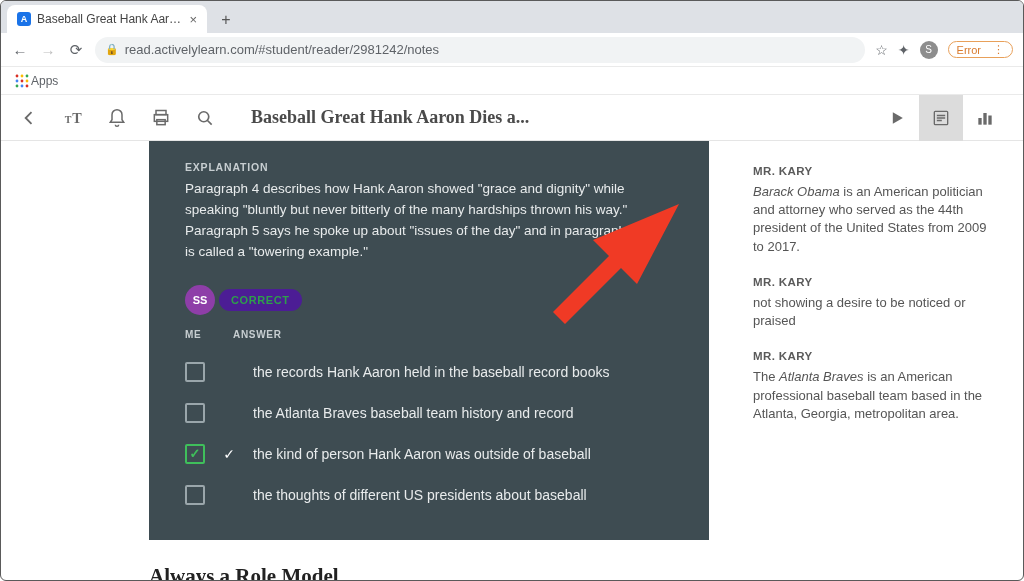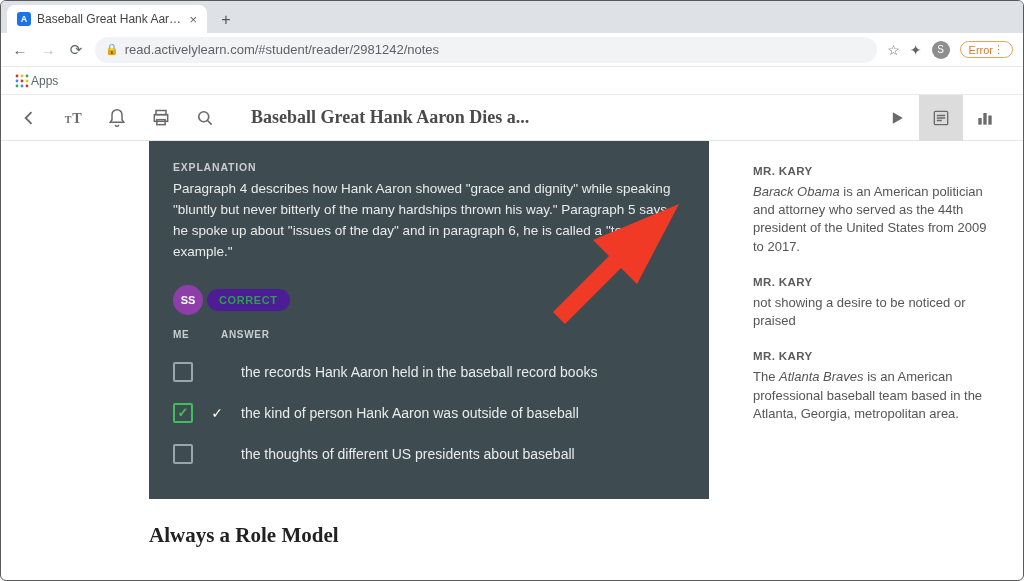--- a/index.html
+++ b/index.html
@@ -16,41 +16,41 @@
 
   .chrome-addrbar { height: 34px; background: #fff; display: flex; align-items: center; padding: 0 10px; border-bottom: 1px solid #eaeaea; gap: 10px; }
   .nav-arrow { color: #5f6368; font-size: 15px; width: 18px; display:flex; justify-content:center; }
   .nav-arrow.disabled { color: #bdbdbd; }
   .addr-field { flex: 1; display: flex; align-items: center; background: #f1f3f4; border-radius: 14px; height: 26px; padding: 0 10px; font-size: 13px; color: #5f6368; gap: 6px; }
   .addr-field .lock { font-size: 11px; }
   .addr-right { display:flex; align-items:center; gap:10px; }
   .addr-star { color: #5f6368; font-size: 14px; }
   .addr-puzzle { color: #5f6368; font-size: 14px; }
   .addr-avatar { width: 18px; height: 18px; border-radius: 50%; background: #8d8d8d; color: #fff; font-size: 10px; display: flex; align-items: center; justify-content: center; }
-  .addr-error { border: 1px solid #e8a05a; color: #d97b2e; border-radius: 10px; padding: 1px 8px; font-size: 11px; display: flex; align-items: center; gap:0; }
+  .addr-error { border: 1px solid #e8a05a; color: #d97b2e; border-radius: 10px; padding: 1px 8px; font-size: 11px; display: flex; align-items: center; gap:12px; }
 
   .chrome-bookmarks { height: 28px; display: flex; align-items: center; padding: 0 14px; gap: 2px; font-size: 12px; color: #5f6368; border-bottom: 1px solid #eaeaea; }
   .apps-grid { width: 14px; height: 14px; display: inline-block; }
   .apps-grid svg { display:block; }
 
   
   .app-toolbar { height: 46px; border-bottom: 1px solid #e5e5e5; display: flex; align-items: center; padding: 0 16px 0 6px; }
   .tool-btn { width: 44px; height: 46px; display: flex; align-items: center; justify-content: center; color: #6a6a6a; }
   .tool-btn svg { width: 20px; height: 20px; }
   .tool-btn.active { background: #dcdcdc; }
   .toolbar-title { font-family: Georgia, "Times New Roman", serif; font-weight: 700; color: #4a4a4a; font-size: 18px; margin-left: 24px; flex: 1; }
   .toolbar-right { display: flex; }
 
   
   .content { display: flex; height: calc(581px - 32px - 34px - 28px - 46px - 2px); overflow: hidden; }
   .main-col { flex: 1; overflow-y: hidden; position: relative; }
   .main-inner { width: 560px; margin-left: 148px; position: relative; }
 
   
-  .qbox { background: #3e4c52; color: #e8ebec; padding: 20px 24px 24px; font-size: 13.5px; }
+  .qbox { background: #3e4c52; color: #e8ebec; padding: 20px 36px 24px; font-size: 13.5px; }
   .qbox-explabel { font-size: 10.5px; letter-spacing: 0.8px; font-weight: 700; color: #c7ced1; margin-bottom: 6px; }
   .qbox-explanation { line-height: 1.55; color: #e8ebec; font-size: 13.5px; }
   .qbox-header { display: flex; align-items: center; gap: 4px; margin-top: 22px; }
   .avatar-badge { width: 30px; height: 30px; border-radius: 50%; background: #8e3ea8; color: #fff; font-size: 11px; font-weight: 600; display: flex; align-items: center; justify-content: center; }
   .correct-pill { background: #4c1d95; color: #2e9e4b; font-weight: 700; font-size: 11px; letter-spacing: 0.6px; border-radius: 14px; padding: 5px 12px; }
   .qbox-colhead { display: flex; gap: 0; margin-top: 14px; font-size: 10px; letter-spacing: 0.7px; font-weight: 700; color: #c7ced1; }
   .colhead-me { width: 40px; }
   .colhead-answer { margin-left: 8px;}
   .answers { margin-top: 12px; }
   .answer-row { display: flex; align-items: flex-start; padding: 10px 0; gap: 0; }
@@ -193,20 +193,25 @@
             <div class="colhead-me">ME</div>
             <div class="colhead-answer">ANSWER</div>
           </div>
           <div class="answers" id="answers-container">
               <div class="answer-row">
                 <div class="chk"></div>
                 <div class="ans-check"></div>
                 <div class="answer-text">the records Hank Aaron held in the baseball record books</div>
               </div>
               <div class="answer-row">
+                <div class="chk"></div>
+                <div class="ans-check"></div>
+                <div class="answer-text">the Atlanta Braves baseball team history and record</div>
+              </div>
+              <div class="answer-row">
                 <div class="chk checked"></div>
                 <div class="ans-check">✓</div>
                 <div class="answer-text">the kind of person Hank Aaron was outside of baseball</div>
               </div>
               <div class="answer-row">
                 <div class="chk"></div>
                 <div class="ans-check"></div>
                 <div class="answer-text">the thoughts of different US presidents about baseball</div>
               </div>
             </div>

